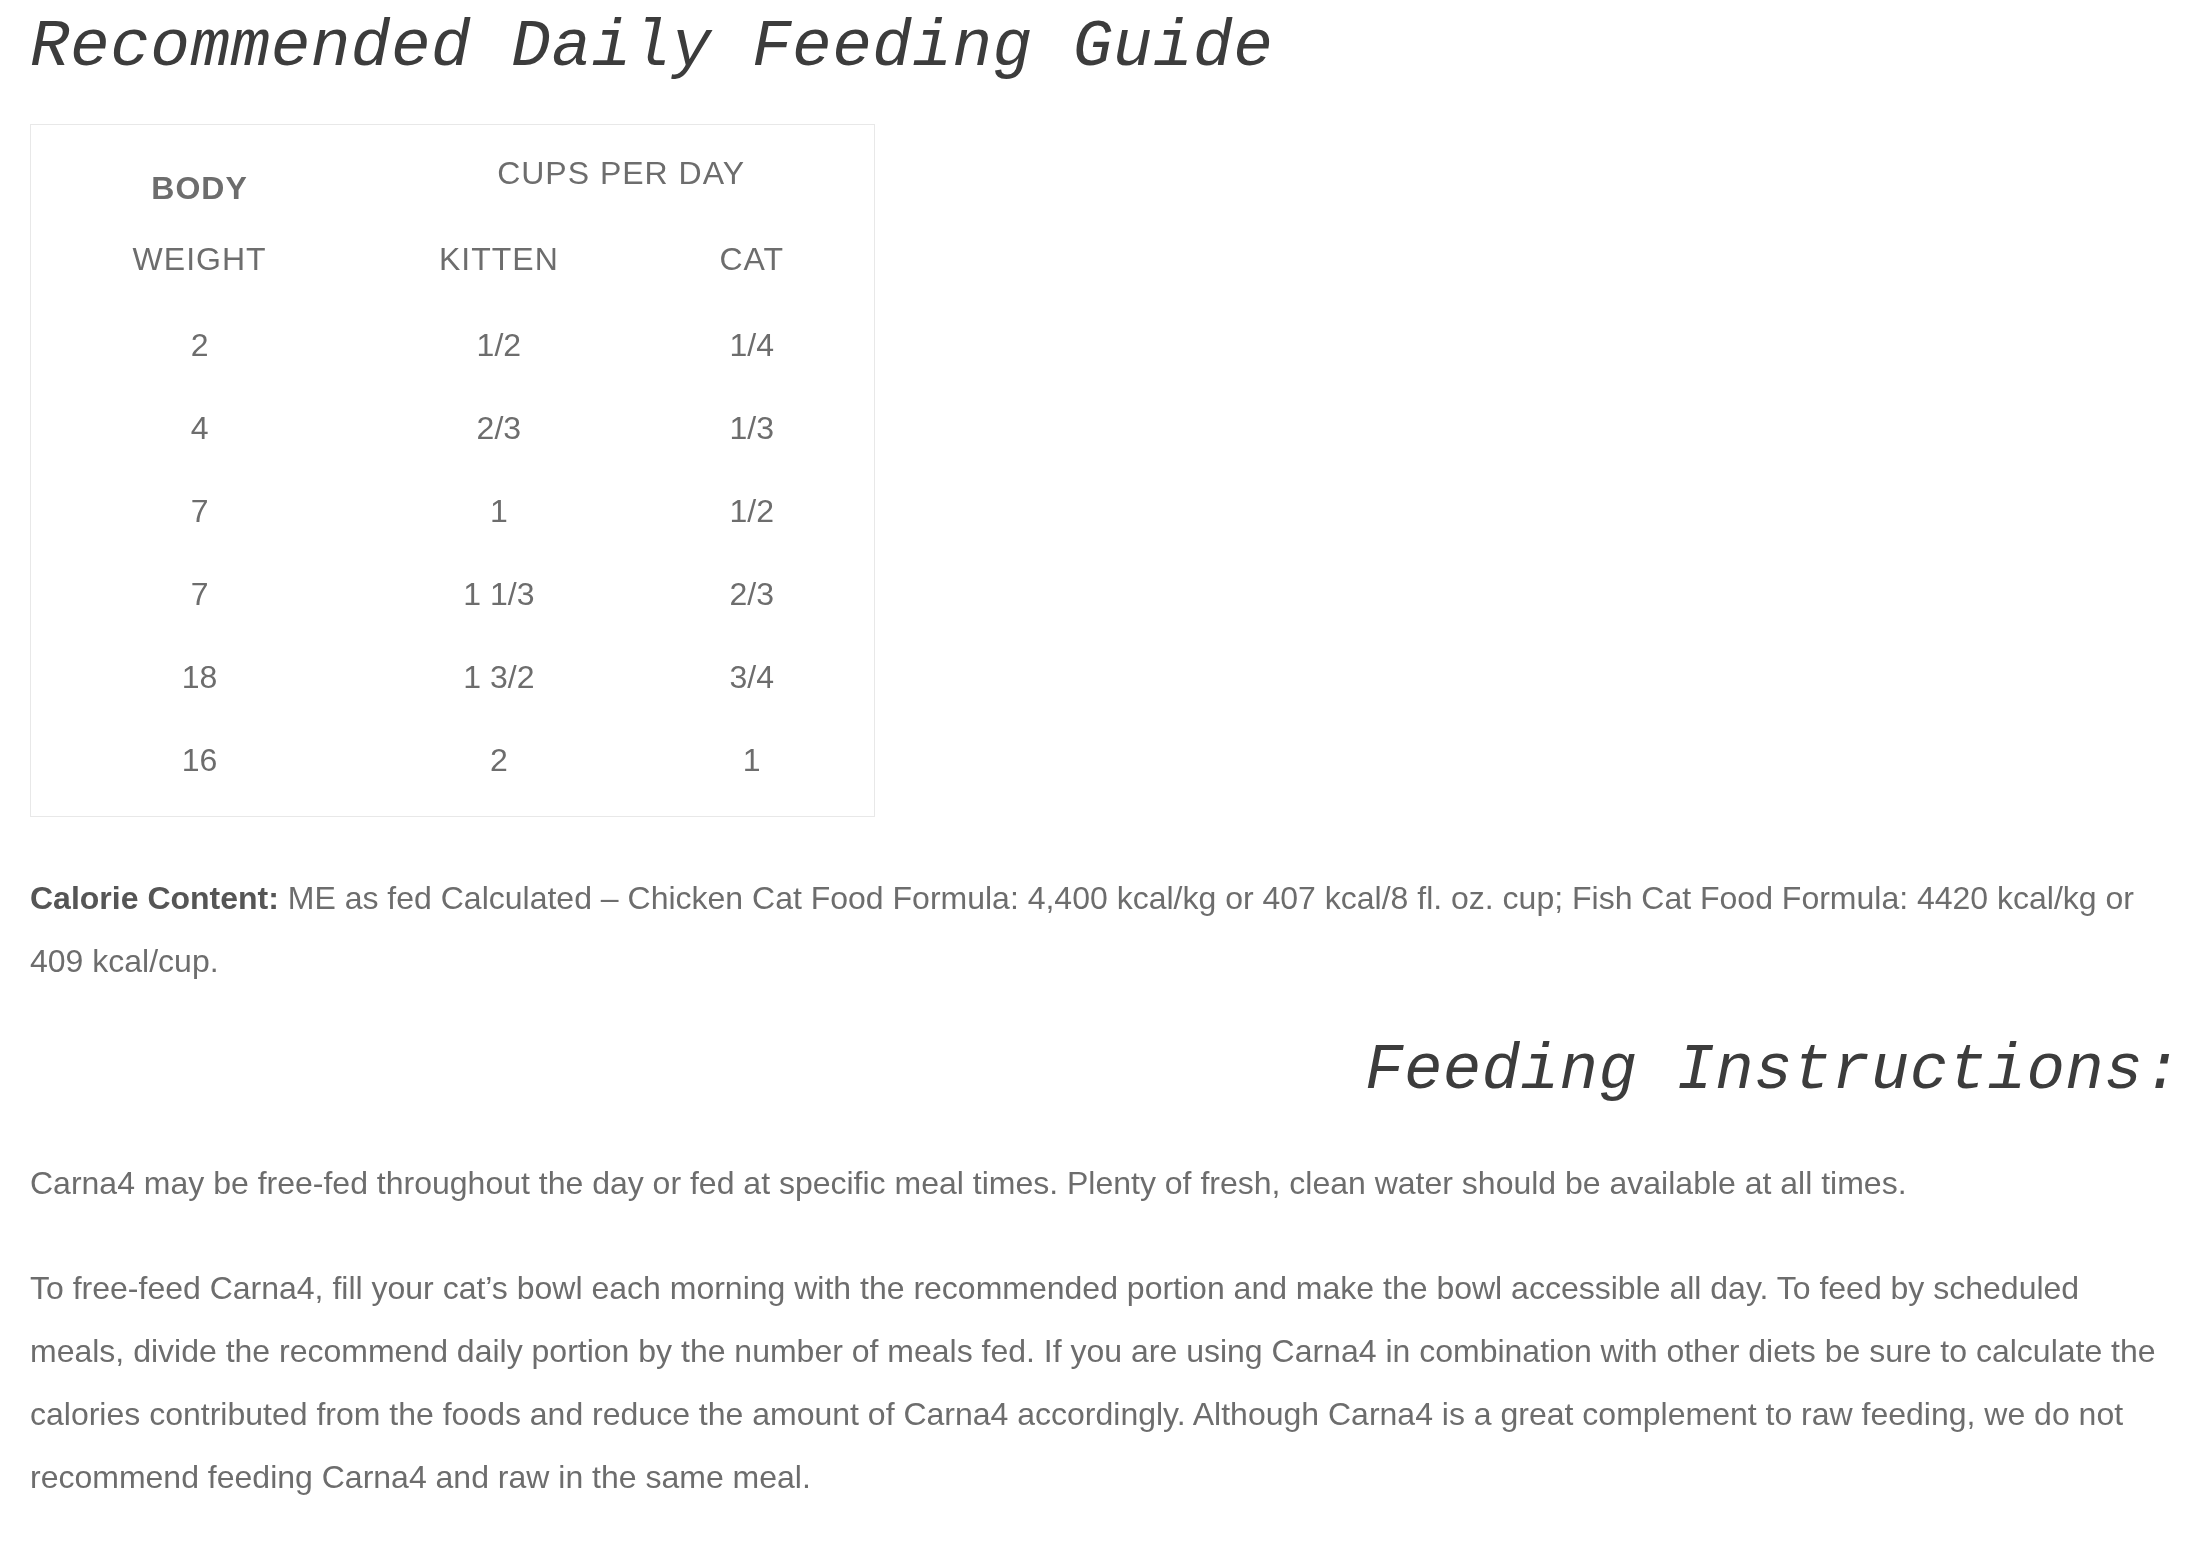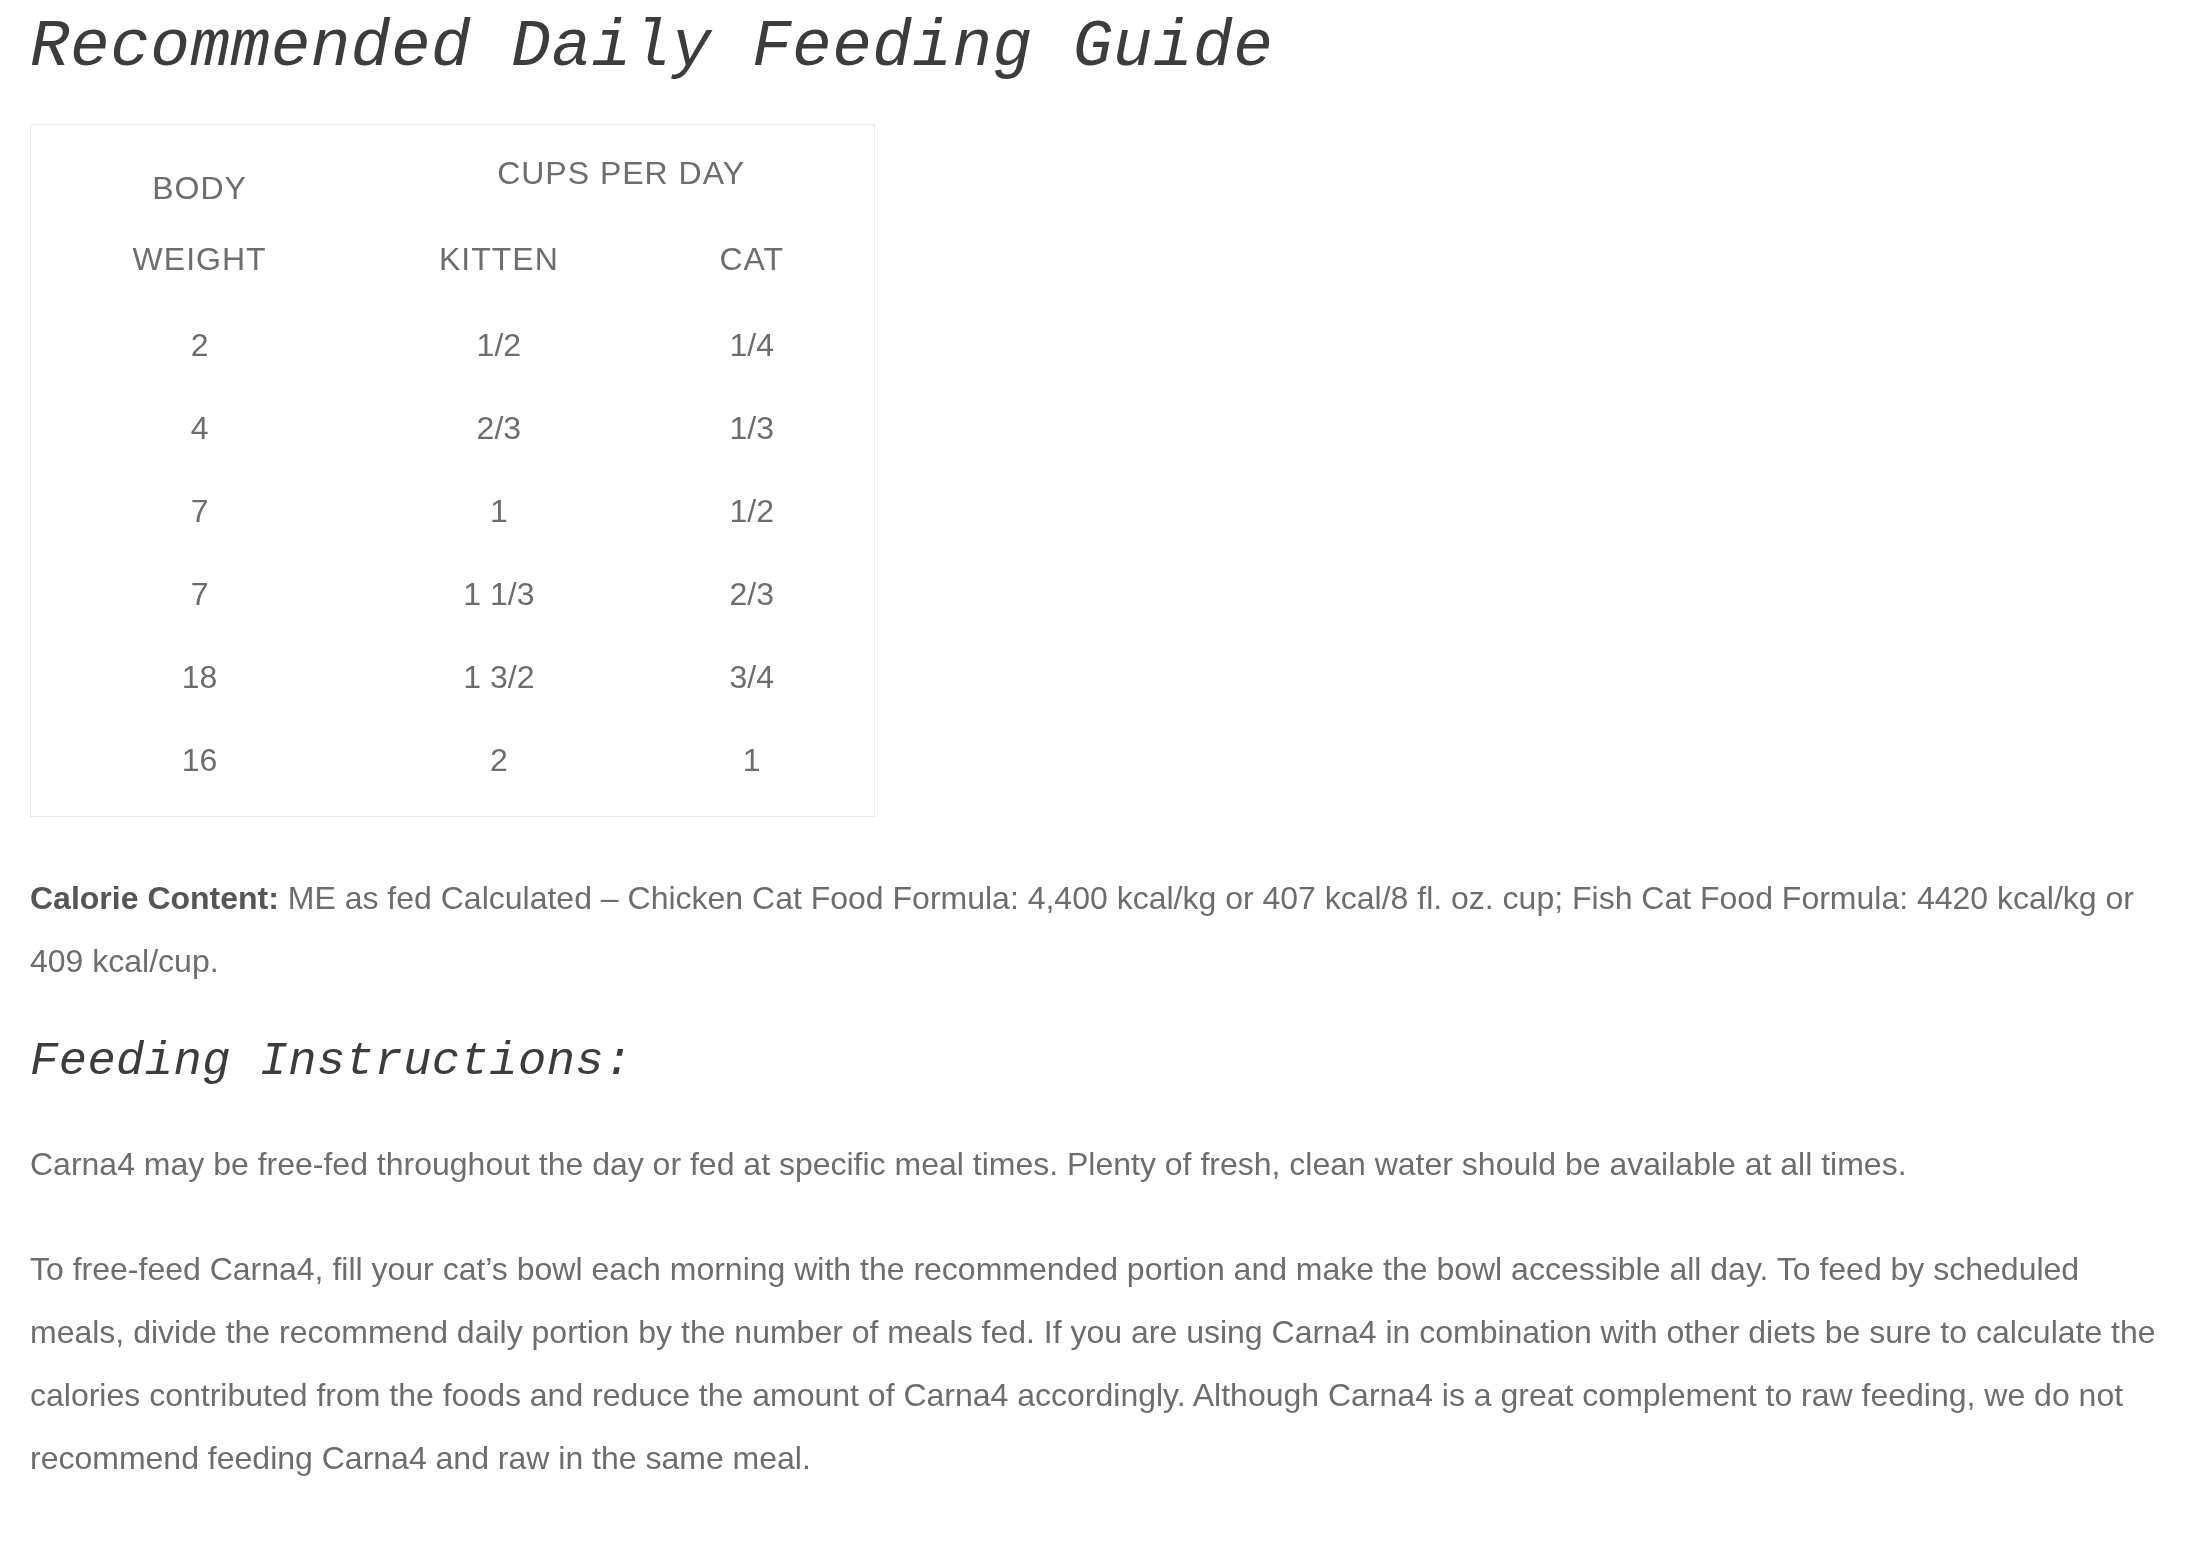--- a/index.html
+++ b/index.html
@@ -22,41 +22,42 @@
     font-weight: 400;
     color: #3c3c3c;
     letter-spacing: 0.5px;
   }
   h1.title {
     font-size: 66px;
     line-height: 1.15;
     margin: 2px 0 38px 0;
   }
   h2.subtitle {
-    font-size: 47px;
+    font-size: 64px;
     line-height: 1.15;
     margin: 6px 0 44px 0;
+    text-align: right;
   }
   
   .table-box {
     width: 845px;
     border: 1px solid #e8e8e8;
     margin: 0 0 50px 0;
     font-size: 32px;
     color: #6d6d6d;
     background: #ffffff;
   }
   .trow { display: flex; }
   .cell { text-align: center; }
   .c1  { width: 40%; }
   .c2  { width: 31%; }
   .c3  { width: 29%; }
   .c23 { width: 60%; text-align: center; }
   .thead-top { padding-top: 30px; }
-  .thead-top .c1 { padding-top: 15px; }
+  .thead-top .c1 { padding-top: 15px; font-weight: bold; }
   .thead-sub { margin-top: 34px; }
   .th { letter-spacing: 1px; }
   .data-rows { padding: 26px 0 14px 0; }
   .trow.data { height: 83px; align-items: center; }
   
   p.body-text {
     font-size: 32px;
     line-height: 63px;
     max-width: 2130px;
     margin: 0 16px 42px 0;

